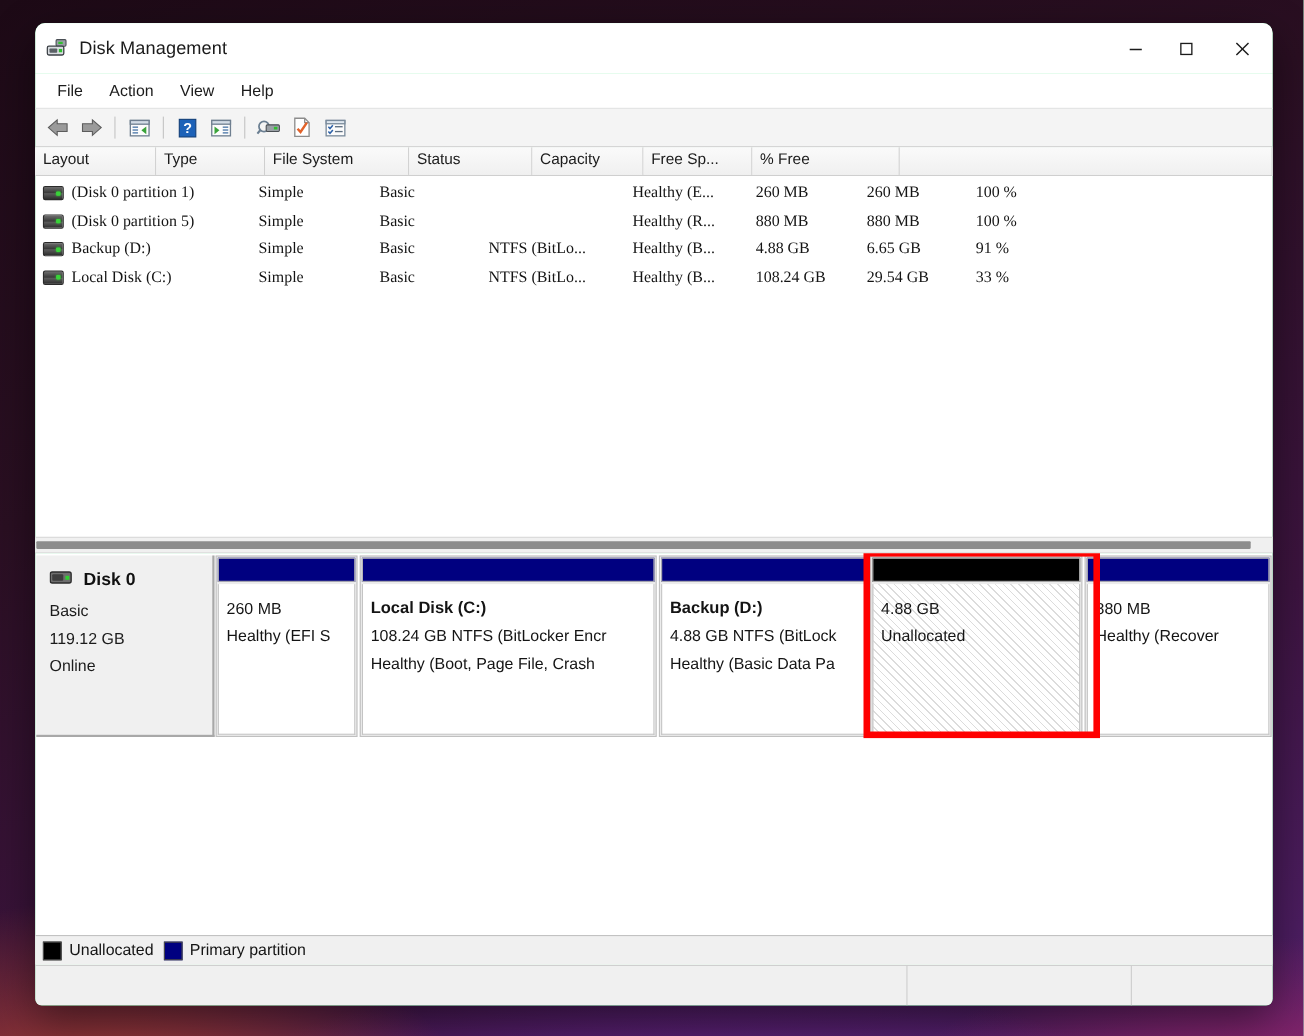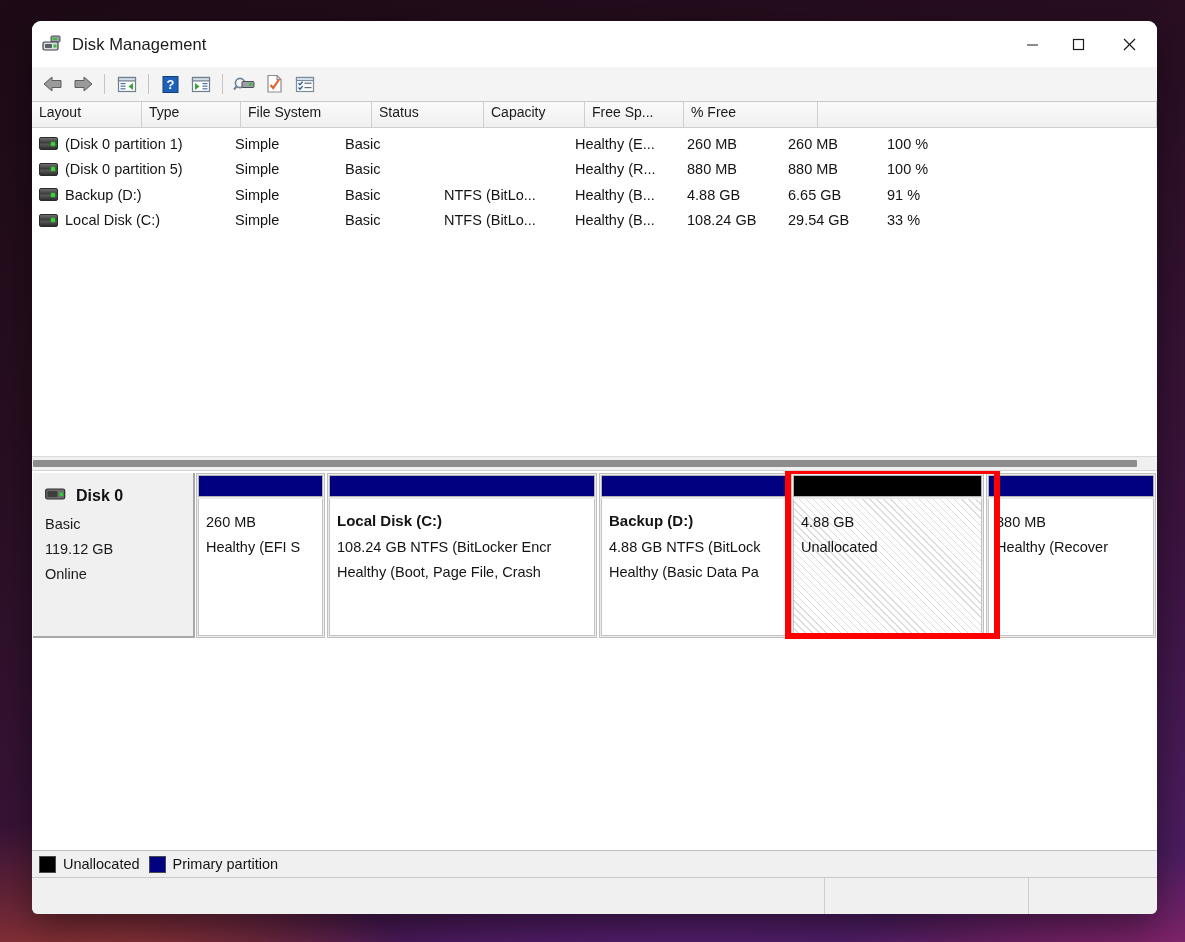--- a/index.html
+++ b/index.html
@@ -141,20 +141,21 @@
     box-sizing: border-box;
     border-right: 1px solid #cfcfcf;
     background: linear-gradient(#fafafa, #f0f0f0);
     overflow: hidden;
     white-space: nowrap;
   }
   .list-body {
     flex: 1;
     overflow: hidden;
     padding-top: 3px;
+    font-family: Liberation Serif, serif;
   }
   .lrow {
     display: flex;
     height: 25.5px;
     align-items: center;
   }
   .lcell {
     font-size: 14.5px;
     color: #141414;
     padding-left: 7px;
@@ -353,20 +354,26 @@
       </div>
       <div class="win-btn close-btn">
         <svg width="15" height="15" viewBox="0 0 15 15">
             <line x1="2" y1="2" x2="13" y2="13" stroke="currentColor" stroke-width="1.3"></line>
             <line x1="13" y1="2" x2="2" y2="13" stroke="currentColor" stroke-width="1.3"></line>
           </svg>
       </div>
     </div>
   </div>
 
+  <div class="menubar">
+    <div class="menu-item">File</div>
+    <div class="menu-item">Action</div>
+    <div class="menu-item">View</div>
+    <div class="menu-item">Help</div>
+  </div>
 
   <div class="toolbar">
     <div class="tb-btn">
       <svg width="22" height="18" viewBox="0 0 22 18">
         <path d="M10 2 L2 9 L10 16 L10 12.5 L19 12.5 L19 5.5 L10 5.5 Z" fill="#9a9a9a" stroke="#5c5c5c" stroke-width="1"></path>
       </svg>
     </div>
     <div class="tb-btn">
       <svg width="22" height="18" viewBox="0 0 22 18">
         <path d="M12 2 L20 9 L12 16 L12 12.5 L3 12.5 L3 5.5 L12 5.5 Z" fill="#9a9a9a" stroke="#5c5c5c" stroke-width="1"></path>

